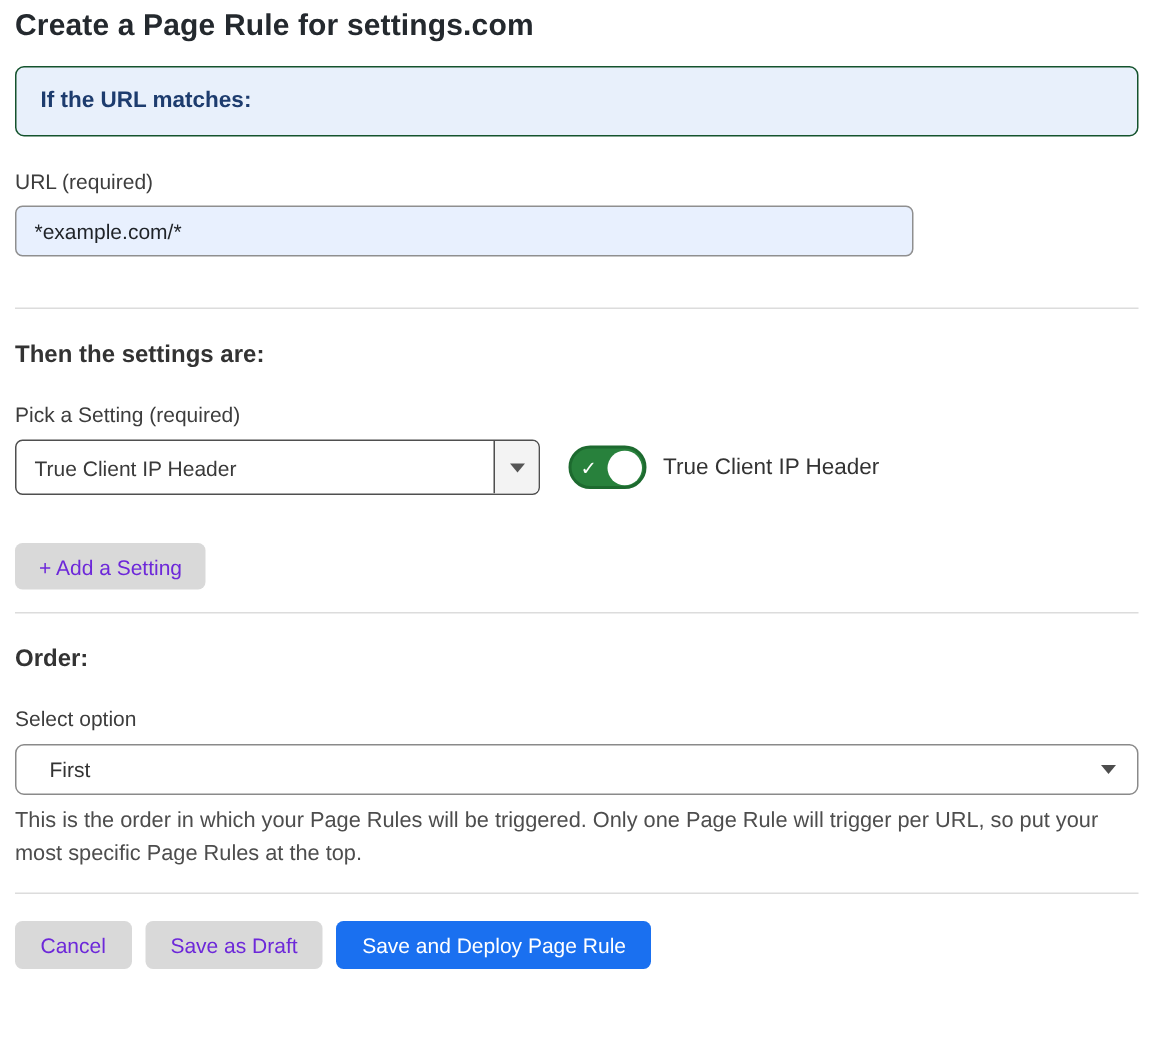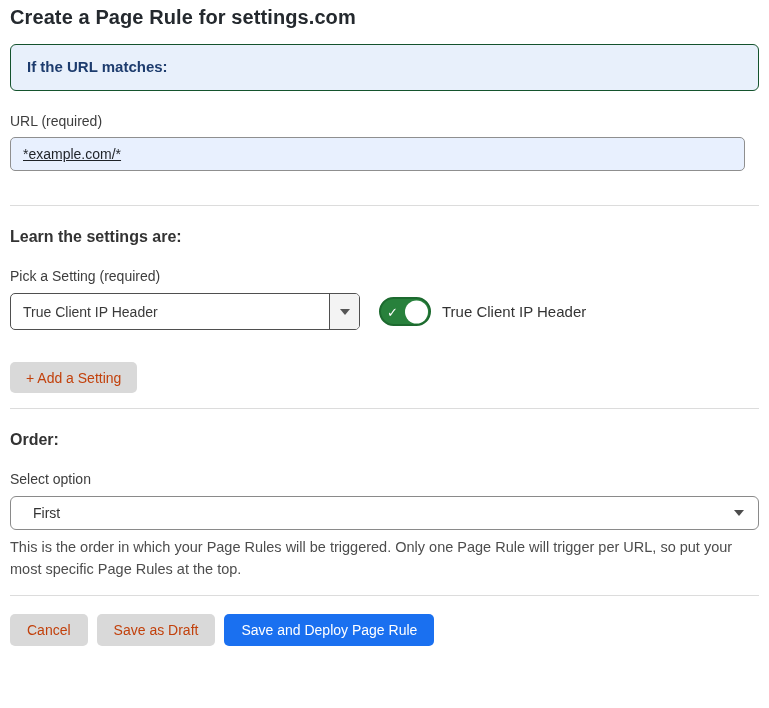--- a/index.html
+++ b/index.html
@@ -36,31 +36,30 @@
     cursor: pointer;
   }
   .field-label {
     margin-top: 22px;
     font-size: 14px;
     line-height: 17px;
     color: #3d3d3d;
   }
   .url-input {
     margin-top: 7px;
-    width: 735px;
+    width: 599px;
     height: 34px;
     background: #e8f0fe;
     border: 1px solid #8f8f8f;
     border-radius: 5px;
     padding: 0 12px;
     font-family: "Liberation Sans", sans-serif;
     font-size: 14px;
     color: #1f2328;
     outline: none;
-    text-decoration: underline;
   }
   .divider {
     border: none;
     border-top: 1px solid #dcdcdc;
     height: 0;
   }
   .divider-1 { margin-top: 34px; }
   .divider-2 { margin-top: 15px; }
   .divider-3 { margin-top: 15px; }
   .section-heading {
@@ -146,21 +145,21 @@
   .btn {
     font-family: "Liberation Sans", sans-serif;
     font-size: 14px;
     border: none;
     border-radius: 5px;
     cursor: pointer;
     line-height: 1;
   }
   .btn-gray {
     background: #d9d9d9;
-    color: #c2410c;
+    color: #6d28d9;
   }
   .btn-blue {
     background: #1a70f0;
     color: #ffffff;
   }
   .add-setting-btn {
     margin-top: 32px;
     height: 31px;
     padding: 0 16px;
   }
@@ -209,21 +208,21 @@
 
 <div class="info-box">
   <div class="info-heading">If the URL matches:</div>
 </div>
 
 <div class="field-label">URL (required)</div>
 <input class="url-input" type="text" value="*example.com/*" style="">
 
 <hr class="divider divider-1">
 
-<h2 class="section-heading">Learn the settings are:</h2>
+<h2 class="section-heading">Then the settings are:</h2>
 
 <div class="field-label">Pick a Setting (required)</div>
 
 <div class="setting-row">
   <div class="setting-select">
     <div class="setting-select-value">True Client IP Header</div>
     <div class="setting-select-arrow">
       <span class="tri-down"></span>
     </div>
   </div>

